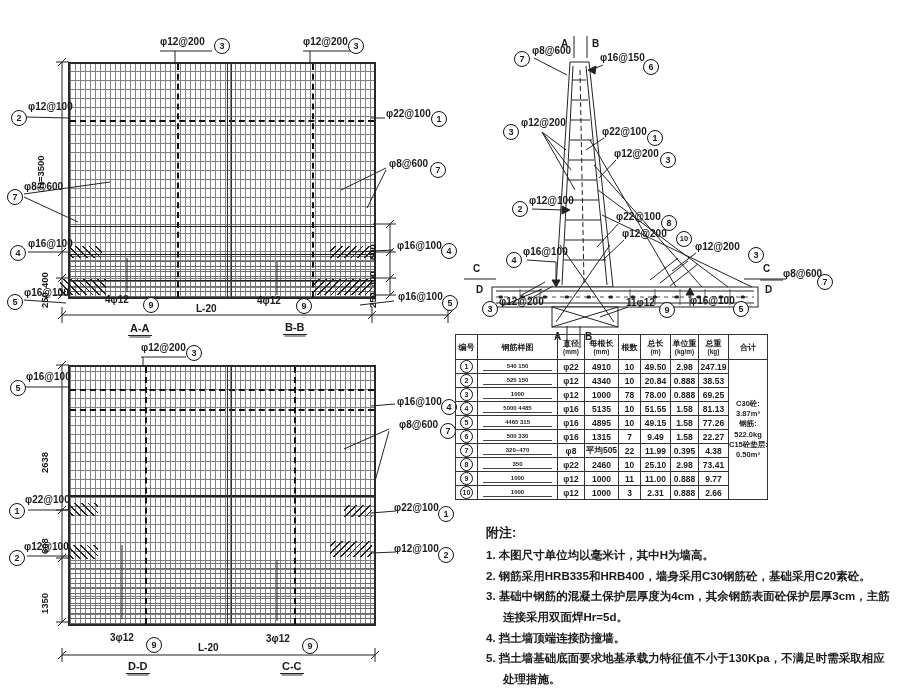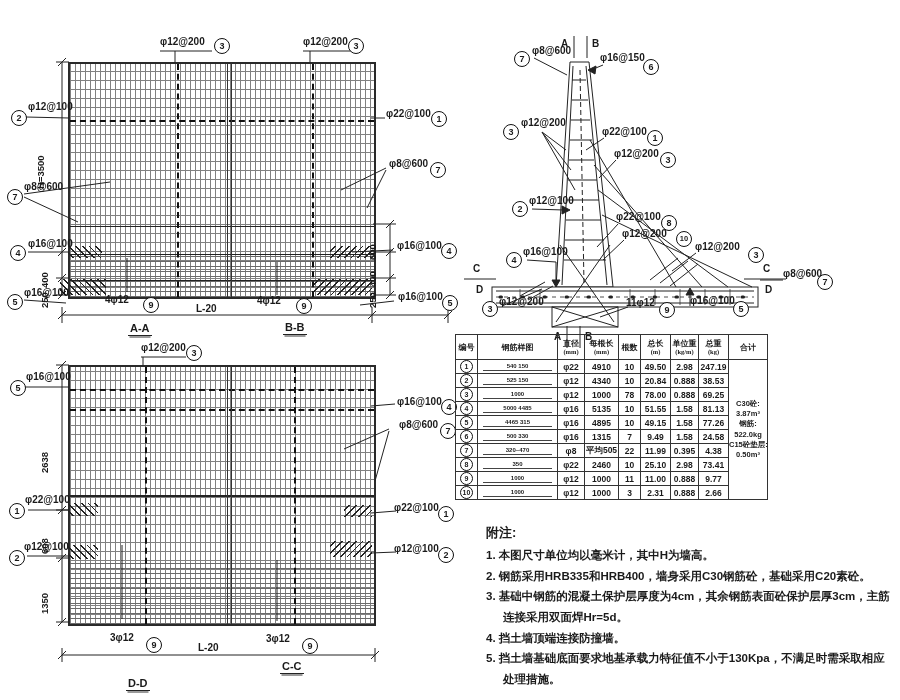--- a/index.html
+++ b/index.html
@@ -25,21 +25,21 @@
   .sec{position:absolute;font-size:11px;font-weight:bold;z-index:6;padding:0 2px 1px;
        border-bottom:1.5px solid #222;box-shadow:0 3.5px 0 -1.5px #9a9a9a;}
   .mk{position:absolute;font-size:10px;font-weight:bold;z-index:6;}
   svg.overlay{position:absolute;left:0;top:0;z-index:5;}
   
   #tablewrap{position:absolute;left:455px;top:334px;width:312px;z-index:6;}
   .tbl-title{font-size:13px;font-weight:bold;text-align:center;text-decoration:underline;margin:0 0 5px 0;}
   table.rebar{border-collapse:collapse;width:100%;table-layout:fixed;border:1.5px solid #222;}
   .rebar th,.rebar td{border:1px solid #333;font-size:8.5px;font-weight:bold;padding:0;text-align:center;
        height:13px;overflow:hidden;white-space:nowrap;}
-  .rebar th{height:24px;font-size:8px;font-family:Liberation Serif, serif;}
+  .rebar th{height:24px;font-size:8px;}
   .rebar th .u{display:block;font-size:6.5px;line-height:1;font-weight:bold;}
   .cnum{width:11px;height:11px;border:1px solid #111;border-radius:50%;display:inline-block;
         font-size:7px;line-height:11px;font-weight:bold;}
   .sk{display:block;font-size:6px;line-height:1.2;border-bottom:1px solid #444;margin:1px 5px 0 5px;}
   .sumcell div{font-size:7.5px;line-height:1.35;font-weight:bold;}
   
   #notes{position:absolute;left:486px;top:524px;width:410px;z-index:6;}
   #notes .nt{font-size:13px;font-weight:bold;margin-bottom:3px;}
   #notes .ni{font-size:11.5px;font-weight:bold;line-height:1.8;padding-left:17px;text-indent:-17px;}
 </style>
@@ -271,21 +271,21 @@
   <span class="ltx" style="left:394px;top:543px;">φ12@100</span>
   <span class="circ" style="left:438px;top:547px;">2</span>
   <span class="ltx" style="left:110px;top:632px;">3φ12</span>
   <span class="circ" style="left:146px;top:637px;">9</span>
   <span class="ltx" style="left:266px;top:633px;">3φ12</span>
   <span class="circ" style="left:302px;top:638px;">9</span>
   <span class="vdim" style="left:50px;top:462px;">2638</span>
   <span class="vdim" style="left:50px;top:543px;">608</span>
   <span class="vdim" style="left:50px;top:603px;">1350</span>
   <span class="ltx" style="left:198px;top:642px;">L-20</span>
-  <span class="sec" style="left:126px;top:660px;margin-top:17px;">D-D</span>
+  <span class="sec" style="left:126px;top:660px;">D-D</span>
   <span class="sec" style="left:280px;top:660px;">C-C</span>
 
   <span class="circ" style="left:514px;top:51px;">7</span>
   <span class="ltx" style="left:532px;top:45px;">φ8@600</span>
   <span class="ltx" style="left:600px;top:52px;">φ16@150</span>
   <span class="circ" style="left:643px;top:59px;">6</span>
   <span class="circ" style="left:503px;top:124px;">3</span>
   <span class="ltx" style="left:521px;top:117px;">φ12@200</span>
   <span class="ltx" style="left:602px;top:126px;">φ22@100</span>
   <span class="circ" style="left:647px;top:130px;">1</span>
@@ -417,21 +417,21 @@
           <tr>
             <td><span class="cnum">6</span></td>
             <td>
               <span class="sk">500  330</span>
             </td>
             <td>φ16</td>
             <td>1315</td>
             <td>7</td>
             <td>9.49</td>
             <td>1.58</td>
-            <td>24.58</td>
+            <td>22.27</td>
           </tr>
           <tr>
             <td><span class="cnum">7</span></td>
             <td>
               <span class="sk">320~470</span>
             </td>
             <td>φ8</td>
             <td>平均505</td>
             <td>22</td>
             <td>11.99</td>

